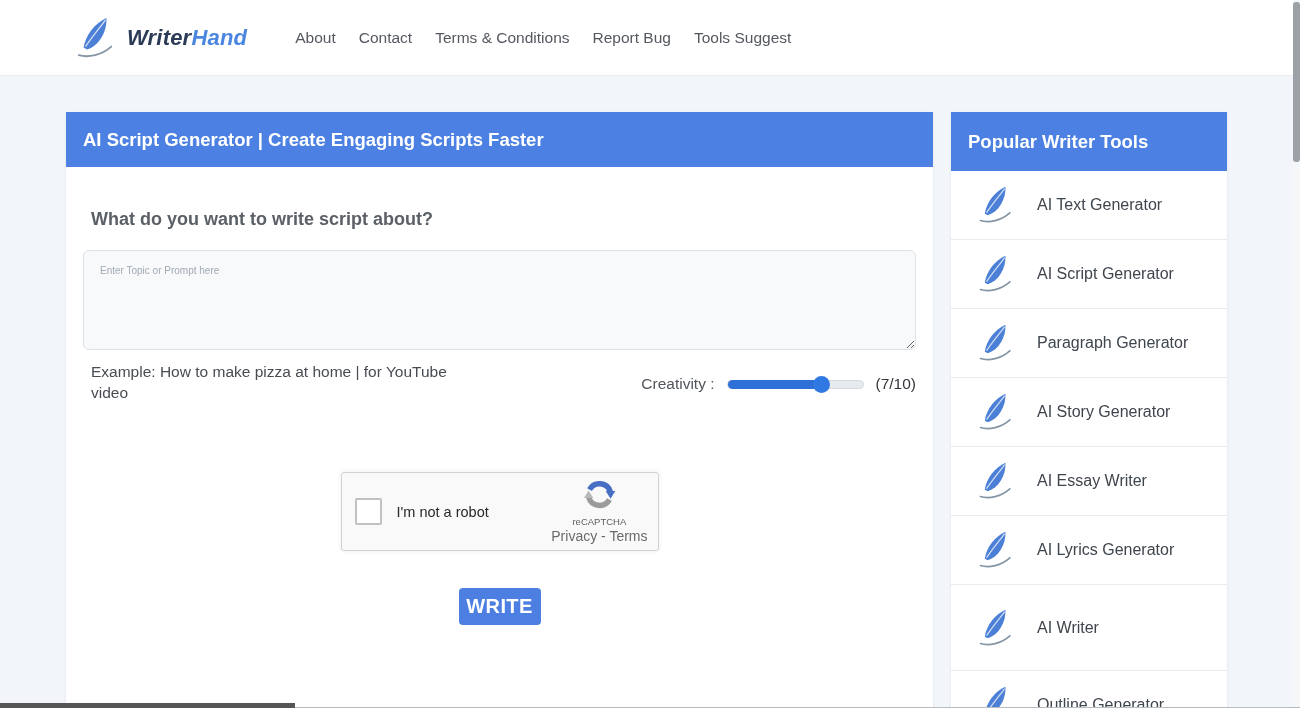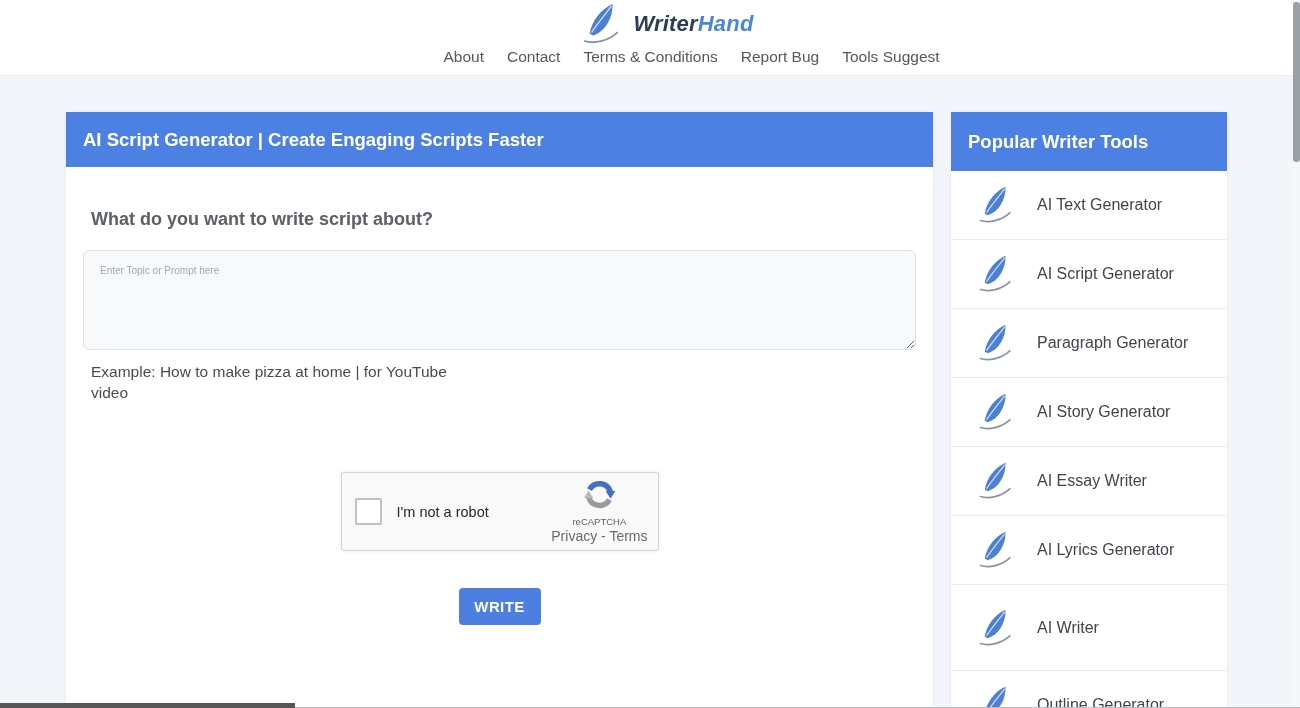--- a/index.html
+++ b/index.html
@@ -6,21 +6,21 @@
   html,body { width:1300px; height:708px; overflow:hidden; }
   body {
     font-family:"Liberation Sans", sans-serif;
     background:#f2f6fa;
     position:relative;
   }
 
   
   .navbar {
     height:76px; background:#ffffff; border-bottom:1px solid #ececec;
-    display:flex; align-items:center; padding-left:75px;flex-direction:column;
+    display:flex; align-items:center; padding-left:75px;
   }
   .brand { display:flex; align-items:center; margin-right:40px; cursor:pointer; }
   .brand-text { font-size:22px; font-weight:bold; font-style:italic; letter-spacing:0.2px; }
   .brand-writer { color:#2c3c56; }
   .brand-hand { color:#4a86e0; }
   .nav-links { display:flex; align-items:center; gap:23px;margin-left:8px; }
   .nav-link { font-size:15.5px; color:#54585f; cursor:pointer; }
 
   
   .content { display:flex; align-items:flex-start; padding:36px 0 0 66px; gap:18px; }
@@ -70,21 +70,21 @@
   .captcha-label { margin-left:15px; font-size:14.5px; color:#282828; }
   .captcha-right { margin-left:auto; margin-right:10px; text-align:center; line-height:1.25; }
   .captcha-brand { font-size:9.5px; color:#5f5f5f; }
   .captcha-links { font-size:14px; color:#6a6a6a; }
   .captcha-links span { cursor:pointer; }
 
   
   .write-btn {
     display:block; margin:37px auto 0; width:82px; height:37px;
     background:#4c7fe1; color:#ffffff; border:none; border-radius:4px;
-    font-size:15px; font-weight:bold; letter-spacing:0.4px; cursor:pointer;
+    font-size:20px; font-weight:bold; letter-spacing:0.4px; cursor:pointer;
     font-family:"Liberation Sans", sans-serif;
   }
 
   
   .sidebar {
     width:276px; height:660px; background:#ffffff;
     box-shadow:0 1px 3px rgba(0,0,0,0.07);
   }
   .sidebar-header {
     height:59px; background:#4c80e2; color:#ffffff;
@@ -135,20 +135,28 @@
     <div class="panel-header">
       <span>AI Script Generator | Create Engaging Scripts Faster</span>
     </div>
     <div class="panel-body">
       <div class="question">What do you want to write script about?</div>
 
       <textarea class="prompt-area" placeholder="Enter Topic or Prompt here" style=""></textarea>
 
       <div class="meta-row">
         <div class="example">Example: How to make pizza at home | for YouTube video</div>
+        <div class="creativity">
+          <span class="creativity-label">Creativity :</span>
+          <div class="slider">
+            <div class="slider-fill" style="width: 70%;"></div>
+            <div class="slider-thumb" style="left: calc(70% - 9px);"></div>
+          </div>
+          <span class="creativity-value">(7/10)</span>
+        </div>
       </div>
 
       <div class="captcha">
         <div class="captcha-checkbox"></div>
         <span class="captcha-label">I'm not a robot</span>
         <div class="captcha-right">
           <span>
             <svg width="33" height="33" viewBox="0 0 48 48">
               <path d="M9.5 17 A16.5 16.5 0 0 1 39.9 20.5" fill="none" stroke="#466fc4" stroke-width="8"></path>
               <polygon points="33,19 47,19 40,30" fill="#466fc4"></polygon>

